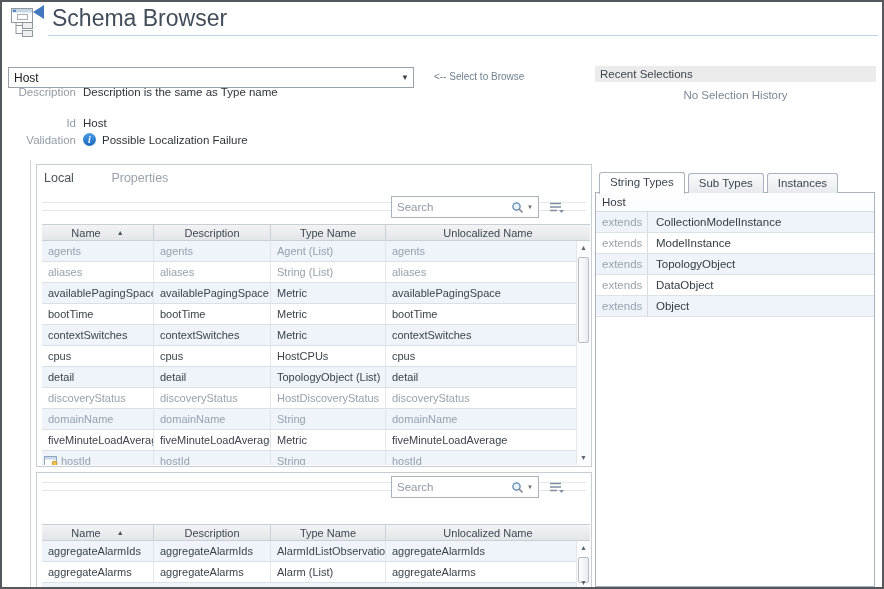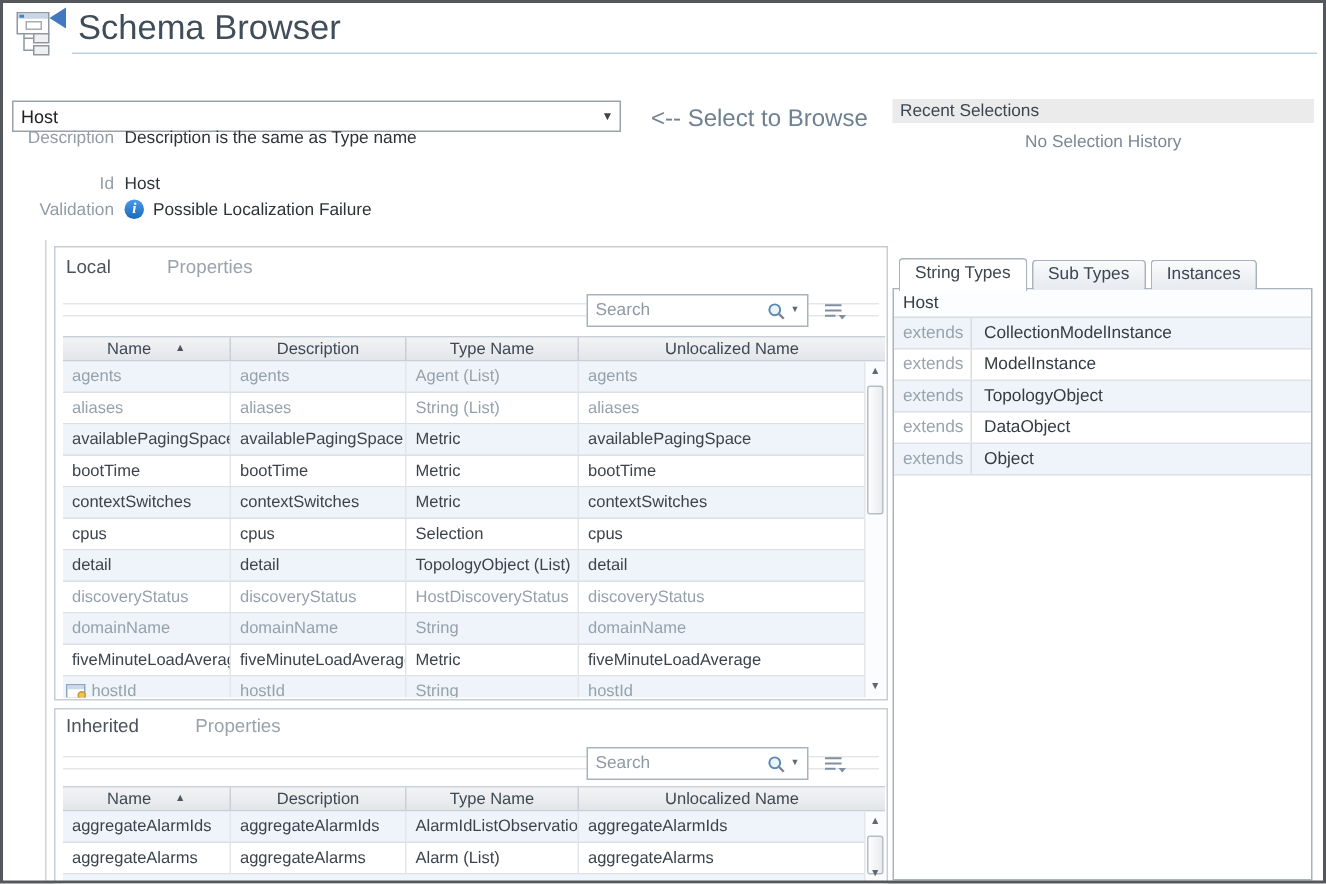--- a/index.html
+++ b/index.html
@@ -14,21 +14,21 @@
   .hdr-icon{position:absolute;left:9px;top:4px;width:37px;height:34px;}
   .page-title{position:absolute;left:52px;top:5px;font-size:23px;color:#414e5a;}
   .title-rule{position:absolute;left:48px;top:35px;width:830px;height:1px;background:#b9d3e6;}
   .page-sub{position:absolute;left:48px;top:41px;font-size:11.5px;color:#38393b;}
 
   
   .combo{position:absolute;left:8px;top:67px;width:406px;height:21px;border:1px solid #98a2ab;background:#fff;
          display:flex;align-items:center;font-size:12px;color:#222;}
   .combo .val{flex:1;padding-left:5px;}
   .combo .caret{width:16px;font-size:8px;color:#444;text-align:center;}
-  .select-hint{position:absolute;left:434px;top:71px;font-size:16px;color:#6e8192;}
+  .select-hint{position:absolute;left:434px;top:71px;font-size:10px;color:#6e8192;}
 
   .recent{position:absolute;left:595px;top:66px;width:281px;}
   .recent-head{height:16px;background:#ebebeb;font-size:11.5px;color:#3c4650;line-height:16px;padding-left:5px;}
   .recent-empty{margin-top:7px;text-align:center;font-size:11.5px;color:#7b8794;}
 
   
   .meta-row{position:absolute;left:8px;display:flex;align-items:center;font-size:11.5px;}
   .meta-label{display:inline-block;width:68px;text-align:right;color:#929ca6;margin-right:7px;}
   .meta-value{color:#2e3338;}
   .info-icon{display:inline-flex;align-items:center;justify-content:center;width:13px;height:13px;border-radius:50%;
@@ -263,21 +263,21 @@
             </div>
           </div>
           <div class="grow">
             <div class="gcell c0">
               <span>cpus</span>
             </div>
             <div class="gcell c1">
               <span>cpus</span>
             </div>
             <div class="gcell c2">
-              <span>Selection</span>
+              <span>HostCPUs</span>
             </div>
             <div class="gcell c3">
               <span>cpus</span>
             </div>
           </div>
           <div class="grow">
             <div class="gcell c0">
               <span>detail</span>
             </div>
             <div class="gcell c1">
@@ -354,24 +354,20 @@
           <div class="vscroll">
           <div class="sarrow up">▲</div>
           <div class="sthumb" style="top:16px;height:86px;"></div>
           <div class="sarrow down">▼</div>
         </div>
       </div>
     </div>
   </div>
 
   <div class="panel panel--compact" style="left:36px;top:472px;width:556px;height:120px;">
-    <div class="panel-title">
-      <span class="pt-primary">Inherited</span>
-      <span class="pt-secondary">Properties</span>
-    </div>
     <div class="toolbar">
       <div class="searchbox">
         <input placeholder="Search" style="">
         <span class="mag">
           <svg width="13" height="13" viewBox="0 0 13 13">
               <circle cx="5.5" cy="5.5" r="3.6" fill="#eaf2fa" stroke="#5b87b0" stroke-width="1.3"></circle>
               <line x1="8.3" y1="8.3" x2="11.5" y2="11.5" stroke="#7a8591" stroke-width="1.6"></line>
             </svg>
         </span>
         <span class="scaret">▼</span>

